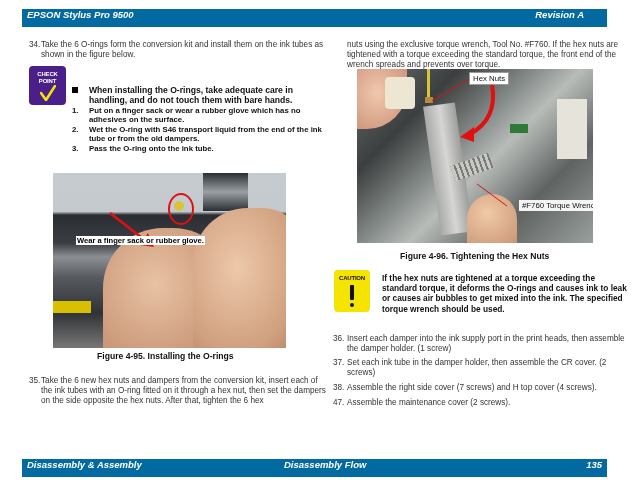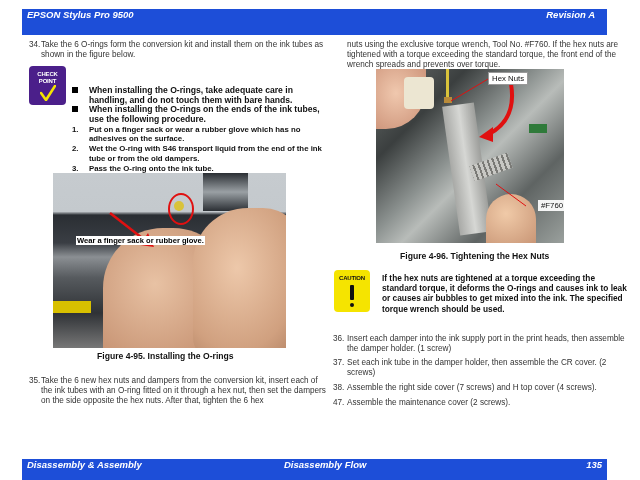--- a/index.html
+++ b/index.html
@@ -1,71 +1,70 @@
 <!DOCTYPE html>
 <html><head>
 <meta charset="utf-8">
 <style>
   html, body { margin:0; padding:0; }
   body { width:640px; height:480px; background:#ffffff; position:relative; overflow:hidden;
          font-family:"Liberation Sans", sans-serif; color:#222; }
-  .bar { position:absolute; left:22px; width:585px; height:26px; background:#1d4ed8; color:#fff;
+  .bar { position:absolute; left:22px; width:585px; height:18px; background:#0369a1; color:#fff;
          font-style:italic; font-weight:bold; font-size:9.5px; line-height:12px; }
   .bar span { position:absolute; top:0; }
   #header { top:9px; }
   #footer { top:459px; }
   .para { position:absolute; font-size:8.2px; line-height:10px; color:#333; }
   .para .num { position:absolute; left:0; }
   .para .txt { display:block; padding-left:12px; }
   .checkpoint { position:absolute; left:29px; top:66px; width:37px; height:39px; background:#4b1f8a;
                 border-radius:4px; color:#fff; text-align:center; font-size:6px; font-weight:bold; line-height:6.5px; }
   .checkpoint .lbl { display:block; padding-top:5px; letter-spacing:-0.2px; }
   .checkpoint svg { position:absolute; left:11px; top:19px; }
   .bullets { position:absolute; left:72px; top:64px; width:260px; font-size:8.6px; line-height:9.6px; font-weight:bold; color:#111;margin-top:22px; }
   .bullets .b { position:relative; padding-left:17px; }
   .bullets .b .sq { position:absolute; left:0; top:1px; width:6px; height:6px; background:#000; }
   .bullets .n { position:relative; padding-left:17px; font-size:7.8px; line-height:9.4px; margin-top:0.5px; }
   .bullets .n .nn { position:absolute; left:0; }
   .photo { position:absolute; overflow:hidden; }
   #photo1 { left:53px; top:173px; width:233px; height:175px;
             background:linear-gradient(180deg,#c6cbcf 0%,#c4c9cd 22%,#2a2e33 24%,#3a3e44 40%,#8b8f93 48%,#565a5e 60%,#2f3236 80%,#777 100%); }
-  #photo2 { left:376px; top:69px; width:188px; height:174px;
+  #photo2 { left:357px; top:69px; width:236px; height:174px;
             background:linear-gradient(135deg,#6a6f6e 0%,#3b3f3f 25%,#8c9290 45%,#b8bcb9 55%,#5f6463 75%,#9aa09d 100%); }
   .caption { position:absolute; font-size:8.6px; font-weight:bold; color:#111; white-space:nowrap;text-align:right; }
   .callout { position:absolute; font-size:7.6px; font-weight:bold; color:#000; white-space:nowrap;margin-left:48px; }
   .label-box { position:absolute; background:#fff; border:1px solid #999; font-size:7.8px; padding:0 3px; line-height:11px; color:#111; white-space:nowrap; }
   .caution { position:absolute; left:334px; top:270px; width:36px; height:42px; background:#f5e400; border-radius:4px; text-align:center; }
   .caution .lbl { display:block; font-size:6px; font-weight:bold; color:#111; padding-top:5px; letter-spacing:-0.2px; }
   .caution .bang { position:absolute; left:16px; top:15px; width:4px; height:15px; background:#111; border-radius:1px; }
   .caution .dot { position:absolute; left:16px; top:33px; width:4px; height:4px; background:#111; border-radius:2px; }
   .caution-text { position:absolute; left:382px; top:273px; width:250px; font-size:8.3px; line-height:10.2px; font-weight:bold; color:#111; }
 </style>
 </head>
 <body>
 
 <div class="bar" id="header">
   <span style="left:5px;">EPSON Stylus Pro 9500</span>
-  <span style="right:12px;">Revision A</span>
+  <span style="right:23px;">Revision A</span>
 </div>
 
 <div class="para" style="left:29px; top:40px; width:300px;">
   <span class="num">34.</span>
   <span class="txt">Take the 6 O-rings form the conversion kit and install them on the ink tubes as shown in the figure below.</span>
 </div>
 
 <div class="checkpoint">
   <span class="lbl"><span>CHECK</span><br><span>POINT</span></span>
   <svg width="16" height="16" viewBox="0 0 16 16">
     <path d="M1 8 L6 15 L15 1" stroke="#f5e400" stroke-width="2.6" fill="none" stroke-linecap="round" stroke-linejoin="round"></path>
   </svg>
 </div>
 
 <div class="bullets">
   <div class="b"><span class="sq"></span><span>When installing the O-rings, take adequate care in handling, and do not touch them with bare hands.</span></div>
-  <div class="b"><span class="sq"></span><span>When installing the O-rings on the ends of the ink tubes, use the following procedure.</span></div>
   <div class="n"><span class="nn">1.</span><span>Put on a finger sack or wear a rubber glove which has no adhesives on the surface.</span></div>
   <div class="n"><span class="nn">2.</span><span>Wet the O-ring with S46 transport liquid from the end of the ink tube or from the old dampers.</span></div>
   <div class="n"><span class="nn">3.</span><span>Pass the O-ring onto the ink tube.</span></div>
 </div>
 
 <div class="photo" id="photo1">
 
   <div style="position:absolute; left:150px; top:0; width:45px; height:38px; background:linear-gradient(180deg,#2b2f34,#9aa0a4 50%,#2b2f34);"></div>
 
   <div style="position:absolute; left:50px; top:55px; width:130px; height:140px; border-radius:60px 60px 20px 20px; background:radial-gradient(ellipse at 40% 40%,#e8c2a4,#c99676 70%,#a8765a);"></div>

